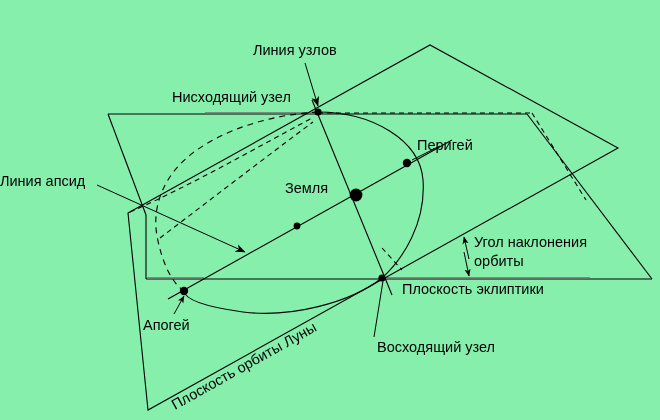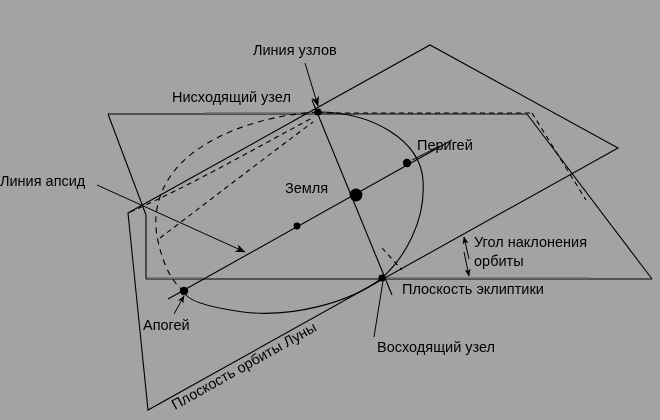--- a/index.html
+++ b/index.html
@@ -4,21 +4,21 @@
 <style>
   html, body {
     margin: 0;
     padding: 0;
     background: #c0c0c0;
   }
   #diagram-root {
     position: relative;
     width: 660px;
     height: 420px;
-    background: #a3a3a3;
+    background: #86efac;
     overflow: hidden;
     font-family: "Liberation Sans", sans-serif;
   }
   svg#scene {
     position: absolute;
     left: 0;
     top: 0;
     width: 660px;
     height: 420px;
     display: block;

